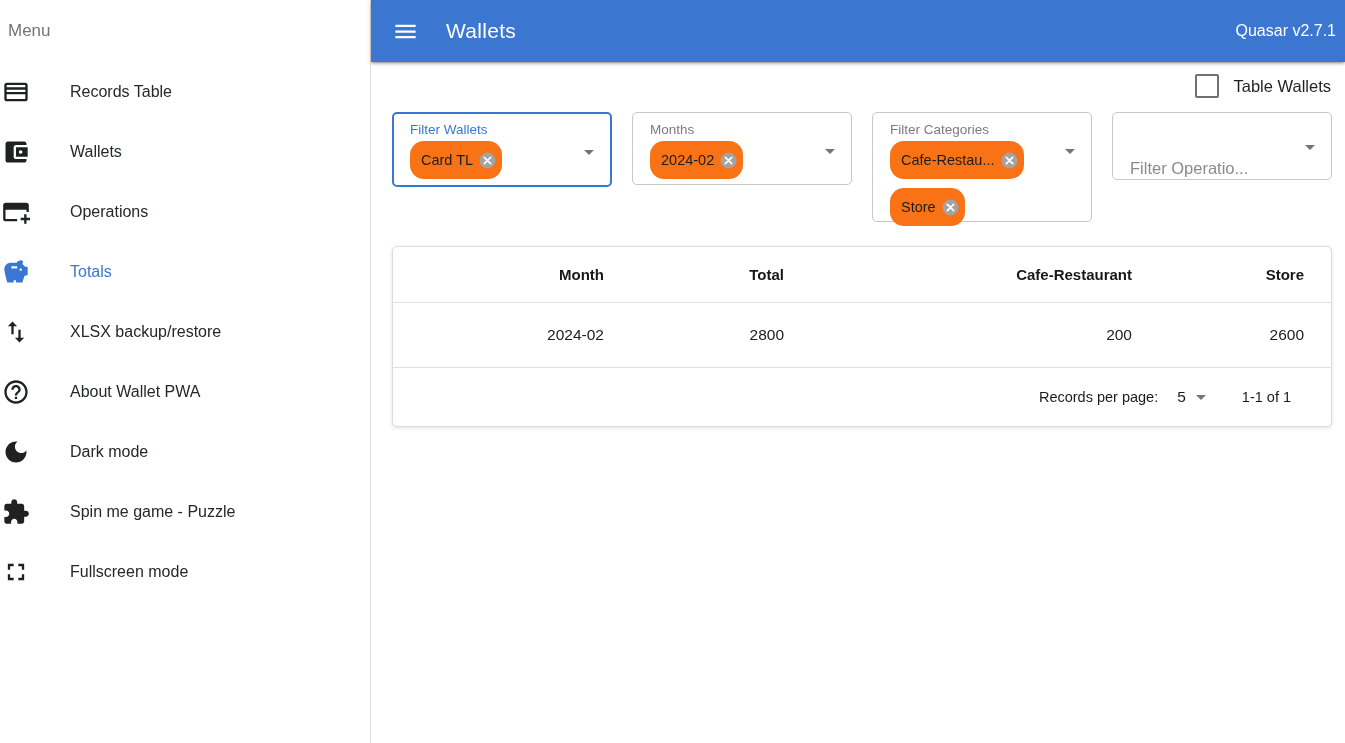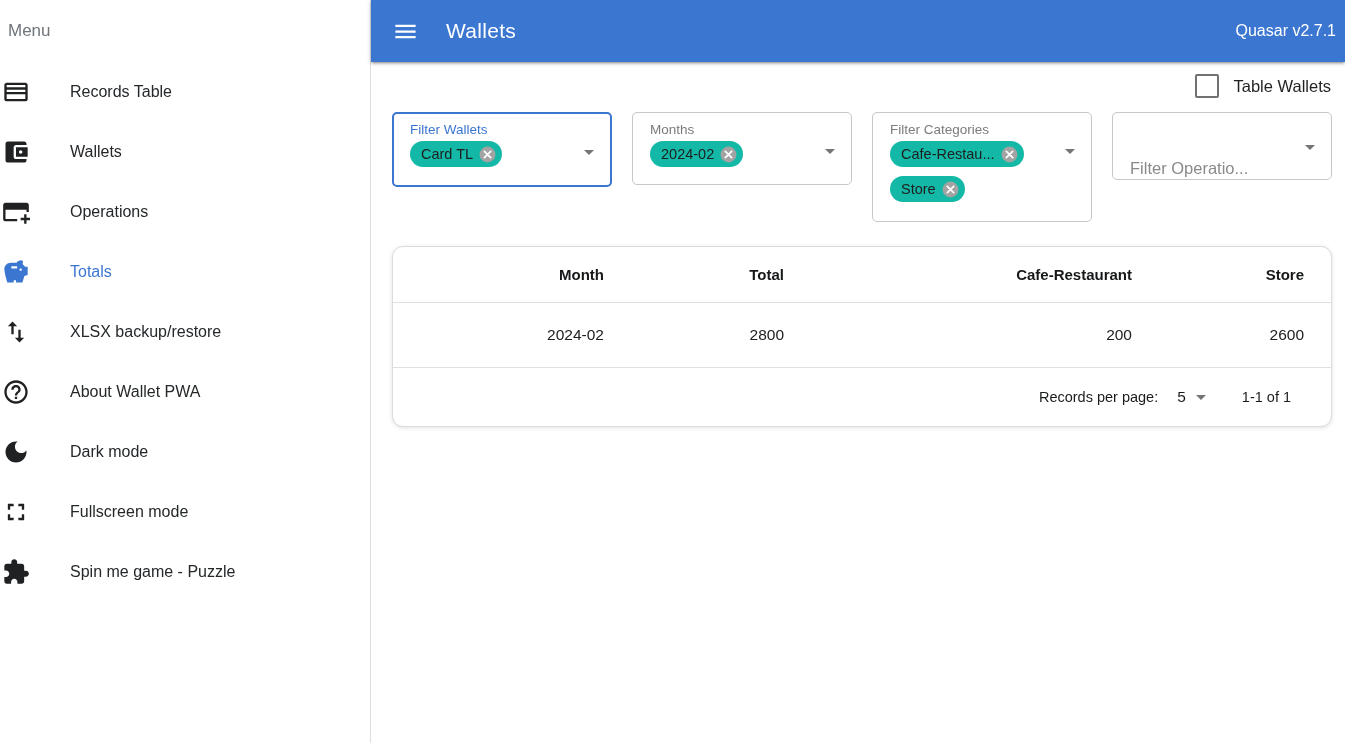--- a/index.html
+++ b/index.html
@@ -63,33 +63,33 @@
   .qfield.focused { border:2px solid #3b76d1; padding:8px 35px 7px 16px; }
   .qfield .flabel { font-size:13.5px; color:#7b7b7b; margin-bottom:4px; }
   .qfield.focused .flabel { color:#3b76d1; }
   .qfield.f1 { height:75px; }
   .qfield.f2 { height:73px; }
   .qfield.f3 { height:110px; }
   .qfield.f4 { height:68px; display:flex; align-items:center; }
   .qfield .placeholder { font-size:16.5px; color:#8a8a8a; white-space:nowrap;margin-top:44px; }
   .chips { display:flex; flex-direction:column; align-items:flex-start; gap:9px; }
   .chip {
-    display:inline-flex; align-items:center; gap:5px; background:#14b8a6;
-    border-radius:14px; padding:0 5px 0 11px; height:26px; box-sizing:border-box;
+    display:inline-flex; align-items:center; gap:5px; background:#f97316;
+    border-radius:14px; padding:0 5px 0 11px; height:38px; box-sizing:border-box;
     font-size:14.5px; color:#1e1e1e; white-space:nowrap;
   }
   .chip .cancel { width:19px; height:19px; cursor:pointer; }
   .dd-arrow { position:absolute; right:9px; top:26px; width:24px; height:24px; }
   .dd-arrow svg, .pp-arrow svg { width:24px; height:24px; fill:#757575; }
   .qfield.f4 .dd-arrow { top:22px; }
 
   
   .table-card {
     position:absolute; left:392px; top:246px; width:940px; box-sizing:border-box;
-    background:#fff; border:1px solid #dcdcdc; border-radius:11px;
+    background:#fff; border:1px solid #dcdcdc; border-radius:5px;
     box-shadow:0 1px 4px rgba(0,0,0,.12);
   }
   .trow { display:grid; grid-template-columns:227px 180px 348px 183px; }
   .tcell {
     display:flex; align-items:center; justify-content:flex-end; padding-right:16px;
   }
   .tcell:last-child { padding-right:27px; }
   .thead-row { height:55px; border-bottom:1px solid rgba(0,0,0,.12); }
   .thead-row .tcell { font-weight:700; font-size:15px; color:#17181a; }
   .tbody-row { height:64px; border-bottom:1px solid rgba(0,0,0,.12); }
@@ -167,33 +167,33 @@
       <svg viewBox="0 0 24 24">
           <path d="M12 3c-4.97 0-9 4.03-9 9s4.03 9 9 9 9-4.03 9-9c0-.46-.04-.92-.1-1.36-.98 1.37-2.58 2.26-4.4 2.26-2.98 0-5.4-2.42-5.4-5.4 0-1.81.89-3.42 2.26-4.4-.44-.06-.9-.1-1.36-.1z"></path>
         </svg>
     </span>
     <span class="nav-label">Dark mode</span>
   </div>
 
   <div class="nav-item">
     <span class="nav-icon">
       <svg viewBox="0 0 24 24">
+          <path d="M20.5 11H19V7c0-1.1-.9-2-2-2h-4V3.5C13 2.12 11.88 1 10.5 1S8 2.12 8 3.5V5H4c-1.1 0-1.99.9-1.99 2v3.8H3.5c1.49 0 2.7 1.21 2.7 2.7s-1.21 2.7-2.7 2.7H2V20c0 1.1.9 2 2 2h3.8v-1.5c0-1.49 1.21-2.7 2.7-2.7 1.49 0 2.7 1.21 2.7 2.7V22H17c1.1 0 2-.9 2-2v-4h1.5c1.38 0 2.5-1.12 2.5-2.5S21.88 11 20.5 11z"></path>
+        </svg>
+    </span>
+    <span class="nav-label">Spin me game - Puzzle</span>
+  </div>
+
+  <div class="nav-item">
+    <span class="nav-icon">
+      <svg viewBox="0 0 24 24">
           <path d="M7 14H5v5h5v-2H7v-3zm-2-4h2V7h3V5H5v5zm12 7h-3v2h5v-5h-2v3zM14 5v2h3v3h2V5h-5z"></path>
         </svg>
     </span>
     <span class="nav-label">Fullscreen mode</span>
-  </div>
-
-  <div class="nav-item">
-    <span class="nav-icon">
-      <svg viewBox="0 0 24 24">
-          <path d="M20.5 11H19V7c0-1.1-.9-2-2-2h-4V3.5C13 2.12 11.88 1 10.5 1S8 2.12 8 3.5V5H4c-1.1 0-1.99.9-1.99 2v3.8H3.5c1.49 0 2.7 1.21 2.7 2.7s-1.21 2.7-2.7 2.7H2V20c0 1.1.9 2 2 2h3.8v-1.5c0-1.49 1.21-2.7 2.7-2.7 1.49 0 2.7 1.21 2.7 2.7V22H17c1.1 0 2-.9 2-2v-4h1.5c1.38 0 2.5-1.12 2.5-2.5S21.88 11 20.5 11z"></path>
-        </svg>
-    </span>
-    <span class="nav-label">Spin me game - Puzzle</span>
   </div>
 </div>
 
 <div class="app-header">
   <button class="menu-btn">
     <span>
       <svg viewBox="0 0 24 24">
           <path d="M3 18h18v-2H3v2zm0-5h18v-2H3v2zm0-7v2h18V6H3z"></path>
         </svg>
     </span>

